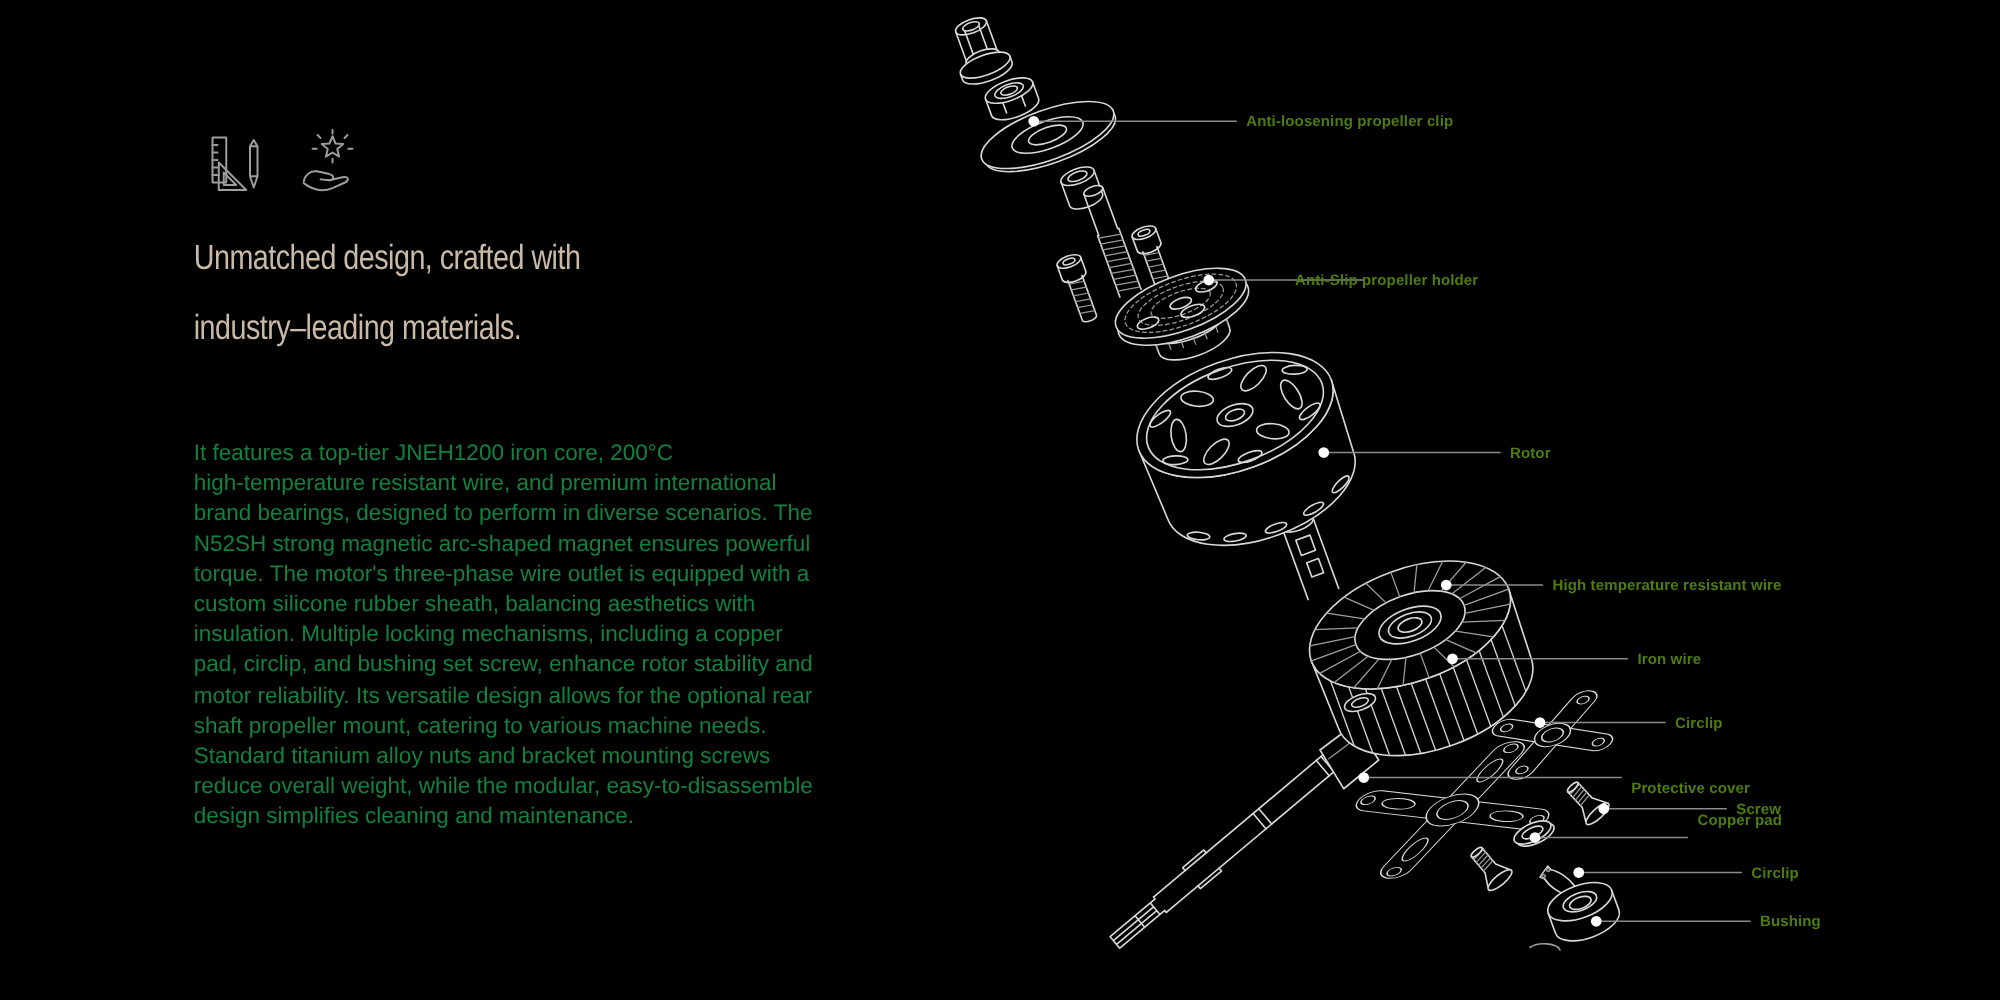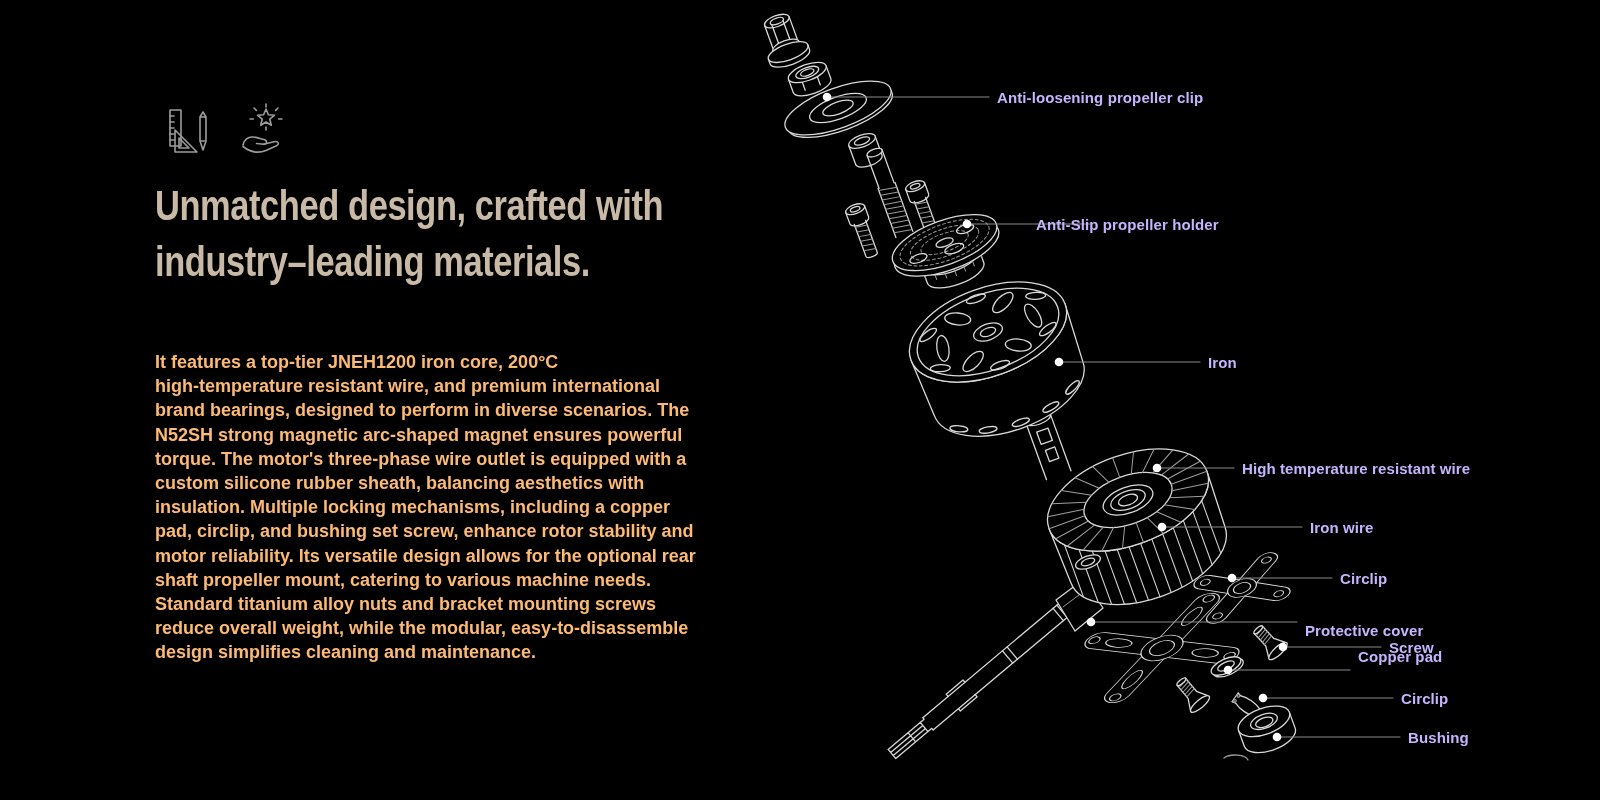--- a/index.html
+++ b/index.html
@@ -1,29 +1,29 @@
 <!DOCTYPE html>
 <html><head>
 <meta charset="utf-8">
 <style>
   html,body{margin:0;padding:0;background:#000;}
   .page{position:relative;width:1600px;height:800px;background:#000;overflow:hidden;
         font-family:"Liberation Sans",sans-serif;}
   
   .icons-row{position:absolute;left:166px;top:103px;display:flex;gap:30px;align-items:flex-end;}
   .intro-icon{display:block;}
-  .heading{position:absolute;left:155px;top:178px;color:#c9baa8;font-weight:700;
-           font-size:42px;line-height:56px;letter-spacing:-0.5px;white-space:nowrap;}
+  .heading{position:absolute;left:155px;top:178px;color:#c9baa8;font-weight:400;
+           font-size:28px;line-height:56px;letter-spacing:-0.5px;white-space:nowrap;}
   .heading-line{transform:scaleX(0.82);transform-origin:0 50%;}
-  .body-copy{position:absolute;left:155px;top:332px;width:610px;color:#fdba74;
-             font-size:18px;line-height:24.2px;white-space:pre-line;font-weight:bold;}
+  .body-copy{position:absolute;left:155px;top:332px;width:610px;color:#15803d;
+             font-size:18px;line-height:24.2px;white-space:pre-line;}
   
   .diagram-svg{position:absolute;left:0;top:0;}
-  .diagram-label{position:absolute;transform:translateY(-50%);color:#c4b5fd;
-                 font-size:15px;font-weight:700;letter-spacing:0.1px;white-space:nowrap;}
+  .diagram-label{position:absolute;transform:translateY(-50%);color:#4d7c0f;
+                 font-size:12px;font-weight:700;letter-spacing:0.1px;white-space:nowrap;}
 </style>
 </head>
 <body>
 
 <div class="page">
 
   <div class="icons-row">
     <svg class="intro-icon" width="44" height="48" viewBox="0 0 44 48" fill="none" stroke="#9c9c9c" stroke-width="1.6" stroke-linecap="round" stroke-linejoin="round">
       <path d="M4,3 h11 v36 h-11 z"></path>
       <path d="M4,9 h4 M4,15 h4 M4,21 h4 M4,27 h4 M4,33 h4"></path>
@@ -279,21 +279,21 @@
       <circle cx="1091" cy="622" r="4.3"></circle>
       <circle cx="1283" cy="647" r="4.3"></circle>
       <circle cx="1228" cy="670" r="4.3"></circle>
       <circle cx="1263" cy="698" r="4.3"></circle>
       <circle cx="1277" cy="737" r="4.3"></circle>
     </g>
   </svg>
 
   <div class="diagram-label" style="left:997px;top:97px">Anti-loosening propeller clip</div>
   <div class="diagram-label" style="left:1036px;top:224px">Anti-Slip propeller holder</div>
-  <div class="diagram-label" style="left:1208px;top:362px">Iron</div>
+  <div class="diagram-label" style="left:1208px;top:362px">Rotor</div>
   <div class="diagram-label" style="left:1242px;top:468px">High temperature resistant wire</div>
   <div class="diagram-label" style="left:1310px;top:527px">Iron wire</div>
   <div class="diagram-label" style="left:1340px;top:578px">Circlip</div>
   <div class="diagram-label" style="left:1305px;top:630px">Protective cover</div>
   <div class="diagram-label" style="left:1389px;top:647px">Screw</div>
   <div class="diagram-label" style="left:1358px;top:656px">Copper pad</div>
   <div class="diagram-label" style="left:1401px;top:698px">Circlip</div>
   <div class="diagram-label" style="left:1408px;top:737px">Bushing</div>
 
 </div>

